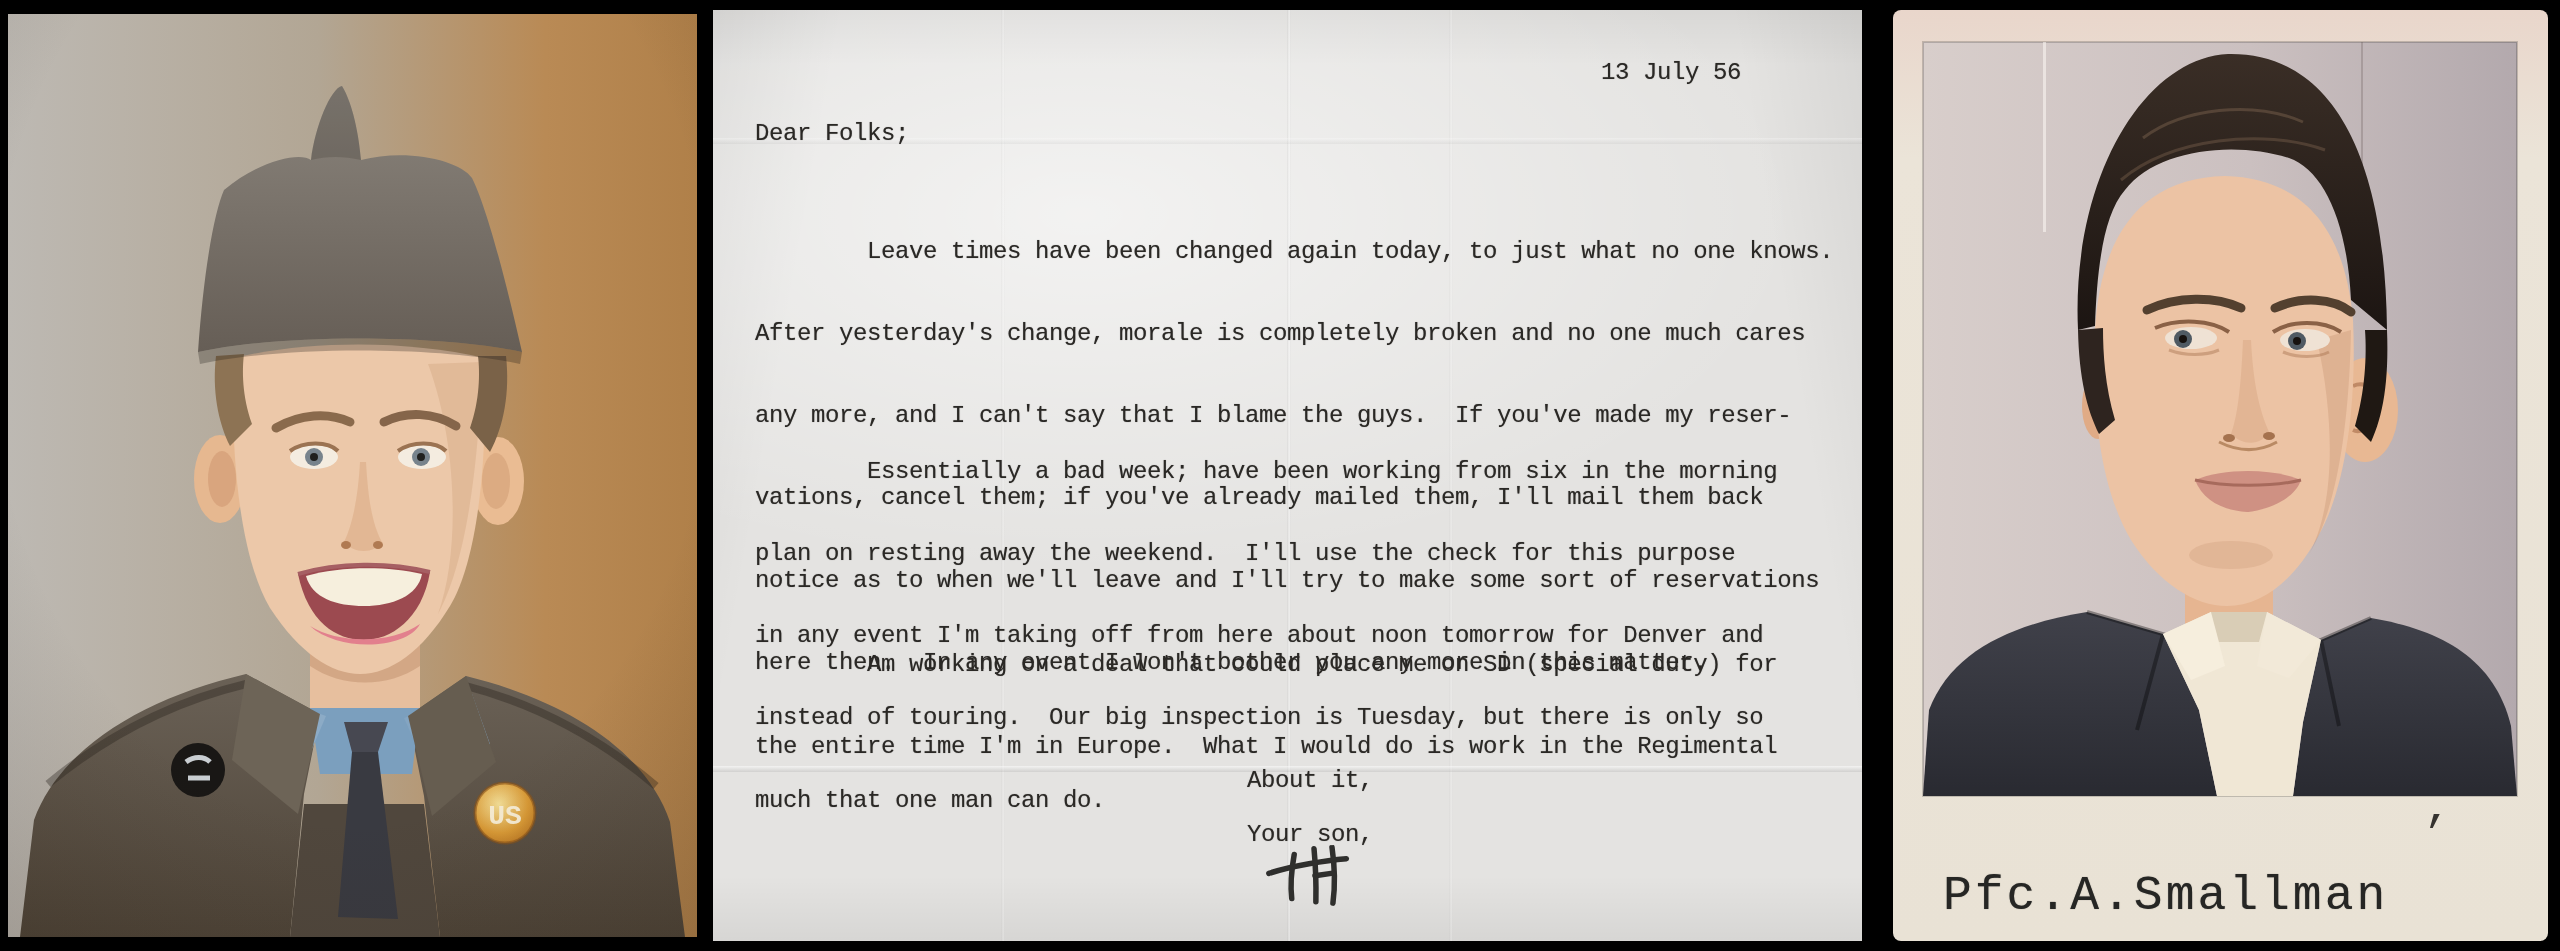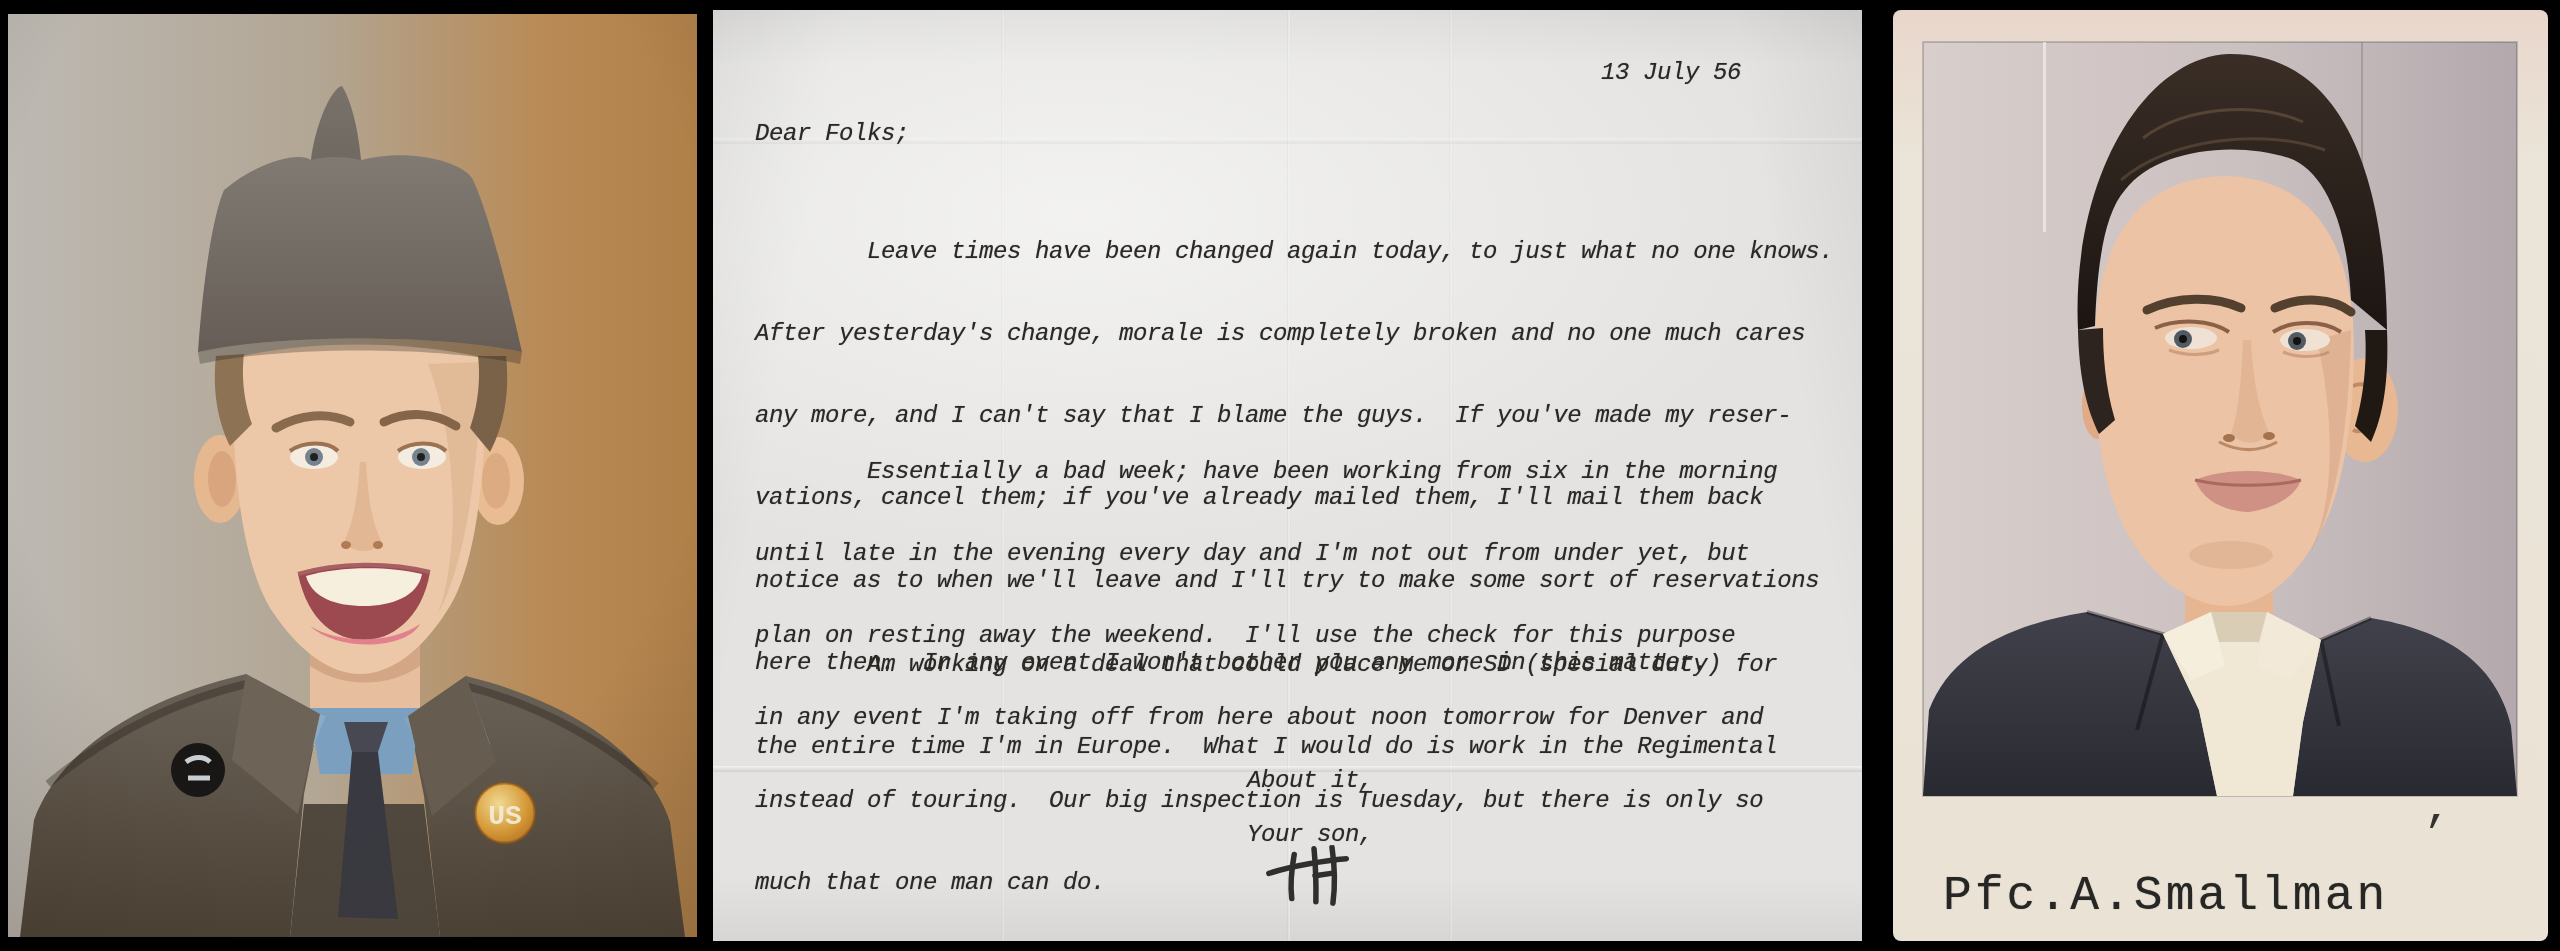--- a/index.html
+++ b/index.html
@@ -11,21 +11,21 @@
   #photo-left svg{display:block;width:100%;height:100%;}
   
   #letter{left:713px;top:10px;width:1149px;height:931px;
     background:
       radial-gradient(90% 55% at 32% 22%, rgba(255,255,255,.55), rgba(255,255,255,0) 70%),
       linear-gradient(100deg, rgba(0,0,0,.06), rgba(0,0,0,0) 10%),
       linear-gradient(260deg, rgba(0,0,0,.06), rgba(0,0,0,0) 10%),
       linear-gradient(180deg, rgba(0,0,0,.05), rgba(0,0,0,0) 6%, rgba(0,0,0,0) 93%, rgba(0,0,0,.06)),
       #e4e3e1;}
   .txt,.block{position:absolute;color:#2a2825;font-size:24px;line-height:27.4px;
-      letter-spacing:-0.4px;white-space:pre;text-shadow:0 0 1px rgba(42,40,37,.45);font-style:italic;}
+      letter-spacing:-0.4px;white-space:pre;text-shadow:0 0 1px rgba(42,40,37,.45);}
   .ln{white-space:pre;}
   .crease{position:absolute;pointer-events:none;}
   .crease-v{top:0;height:100%;width:4px;
       background:linear-gradient(90deg, rgba(0,0,0,.07), rgba(255,255,255,.5) 55%, rgba(0,0,0,.04));}
   .crease-h{left:0;width:100%;height:6px;
       background:linear-gradient(180deg, rgba(255,255,255,.6), rgba(0,0,0,.09));}
   #signature-svg{position:absolute;left:552px;top:836px;width:86px;height:62px;transform:rotate(-2deg);}
   
   #photo-right{left:1893px;top:10px;width:655px;height:931px;}
   #photo-right svg{display:block;width:100%;height:100%;}
@@ -168,21 +168,20 @@
       <div class="ln">        Leave times have been changed again today, to just what no one knows.</div>
       <div class="ln">After yesterday's change, morale is completely broken and no one much cares</div>
       <div class="ln">any more, and I can't say that I blame the guys.  If you've made my reser-</div>
       <div class="ln">vations, cancel them; if you've already mailed them, I'll mail them back</div>
       <div class="ln">notice as to when we'll leave and I'll try to make some sort of reservations</div>
       <div class="ln">here then.  In any event I won't bother you any more in this matter.</div>
     </div>
 
     <div class="block" style="left:42px;top:393px">
       <div class="ln">        Essentially a bad week; have been working from six in the morning</div>
-      <div class="ln">until late in the evening every day and I'm not out from under yet, but</div>
       <div class="ln">plan on resting away the weekend.  I'll use the check for this purpose</div>
       <div class="ln">in any event I'm taking off from here about noon tomorrow for Denver and</div>
       <div class="ln">instead of touring.  Our big inspection is Tuesday, but there is only so</div>
       <div class="ln">much that one man can do.</div>
     </div>
 
     <div class="block" style="left:42px;top:586px">
       <div class="ln">        Am working on a deal that could place me on SD (special duty) for</div>
       <div class="ln">the entire time I'm in Europe.  What I would do is work in the Regimental</div>
       

